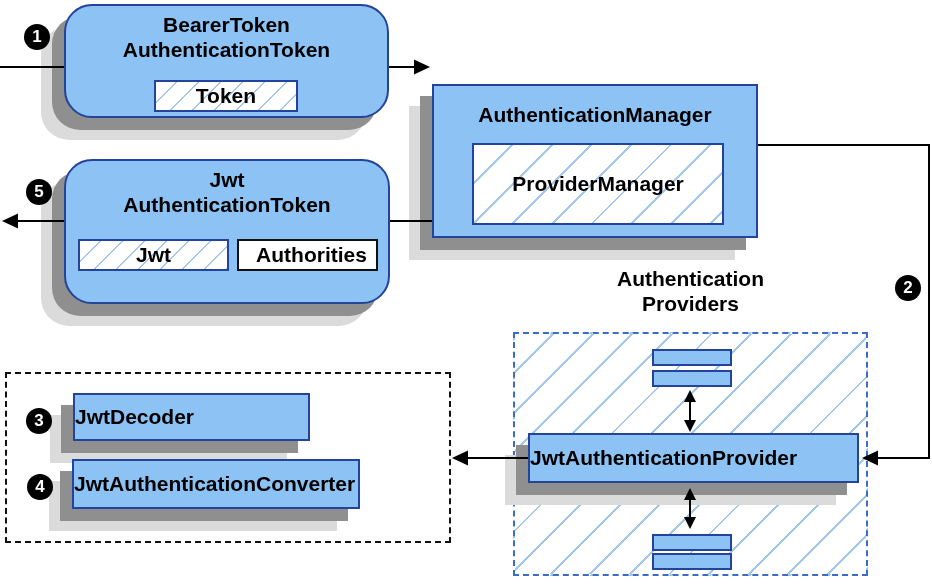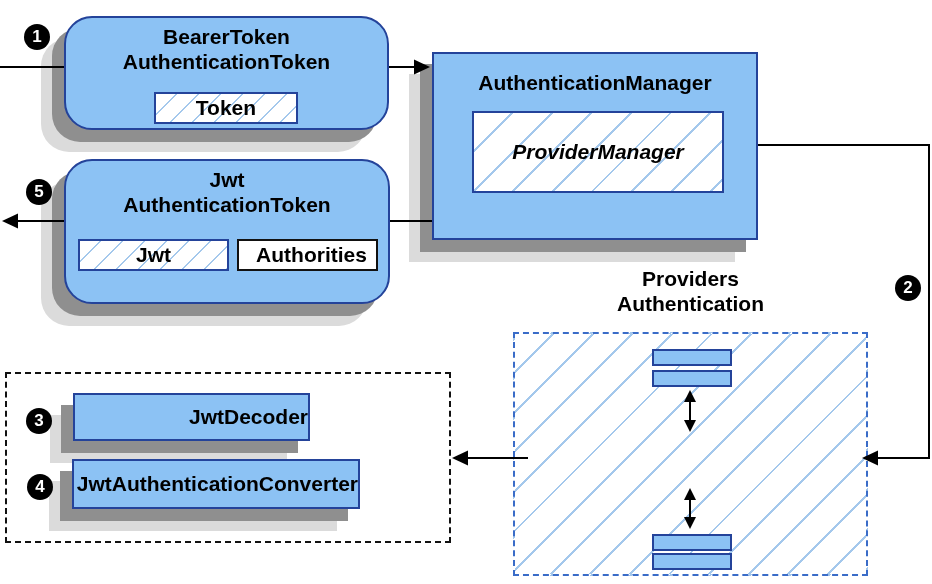--- a/index.html
+++ b/index.html
@@ -36,21 +36,21 @@
   }
   .hatch-small {
     background-image: repeating-linear-gradient(135deg,
       rgba(0,0,0,0) 0px, rgba(0,0,0,0) 14px, #A4C8EC 14px, #A4C8EC 15.5px);
   }
   .hatch-large {
     background-image: repeating-linear-gradient(135deg,
       rgba(0,0,0,0) 0px, rgba(0,0,0,0) 26px, #A4C8EC 26px, #A4C8EC 28px);
   }
   .center-label {
-    display: flex; align-items: center; justify-content: flex-end;
+    display: flex; align-items: center; justify-content: flex-start;
     font-size: 21px; font-weight: bold;
   }
   .badge {
     position: absolute; width: 26px; height: 26px;
     background: #000; color: #fff; border-radius: 50%;
     display: flex; align-items: center; justify-content: center;
     font-size: 17px; font-weight: bold; z-index: 6;
   }
   .group-dashed-blue {
     position: absolute; box-sizing: border-box;
@@ -83,62 +83,65 @@
 <body>
 
 <div class="canvas">
 
   <div class="badge" style="left:24px; top:24px;">1</div>
   <div class="badge" style="left:895px; top:275px;">2</div>
   <div class="badge" style="left:26px; top:408px;">3</div>
   <div class="badge" style="left:27px; top:474px;">4</div>
   <div class="badge" style="left:26px; top:179px;">5</div>
 
-  <div class="node rounded shadow2" style="left:64px; top:4px; width:325px; height:114px;margin-top:12px;">
+  <div class="node rounded shadow2" style="left:64px; top:4px; width:325px; height:114px;">
     <div class="title2">
       <div>BearerToken</div>
       <div>AuthenticationToken</div>
     </div>
     <div class="field hatch-small" style="left:88px; top:74px; width:144px; height:32px;">
       <span>Token</span>
     </div>
   </div>
 
-  <div class="node shadow2" style="left:432px; top:52px; width:326px; height:188px;">
+  <div class="node shadow2" style="left:432px; top:84px; width:326px; height:154px;">
     <div class="title2" style="top:16px;">AuthenticationManager</div>
-    <div class="field hatch-large" style="left:38px; top:57px; width:252px; height:82px;font-style:italic;">
+    <div class="field hatch-large" style="left:38px; top:57px; width:252px; height:82px;">
       <span>ProviderManager</span>
     </div>
   </div>
 
   <div class="node rounded shadow2" style="left:64px; top:159px; width:326px; height:145px;">
     <div class="title2">
       <div>Jwt</div>
       <div>AuthenticationToken</div>
     </div>
     <div class="field hatch-small" style="left:12px; top:78px; width:151px; height:32px;">
       <span>Jwt</span>
     </div>
     <div class="field" style="left:171px; top:78px; width:141px; height:32px; border-color:#111;padding-left:8px;">
       <span>Authorities</span>
     </div>
   </div>
 
   <div class="group-title" style="left:513px; top:266px; width:355px;">
+    <div>Authentication</div>
     <div>Providers</div>
-    <div>Authentication</div>
   </div>
 
   <div class="group-dashed-blue hatch-large" style="left:513px; top:332px; width:355px; height:244px;"></div>
 
   <div class="bar" style="left:652px; top:349px;"></div>
   <div class="bar" style="left:652px; top:370px;"></div>
   <div class="bar" style="left:652px; top:534px;"></div>
   <div class="bar" style="left:652px; top:553px;"></div>
 
+  <div class="node shadow2 center-label" style="left:528px; top:433px; width:331px; height:50px;">
+    <span>JwtAuthenticationProvider</span>
+  </div>
 
   <div class="group-dashed-black" style="left:5px; top:372px; width:446px; height:171px;"></div>
 
   <div class="node shadow2 center-label" style="left:73px; top:393px; width:237px; height:48px;">
     <span>JwtDecoder</span>
   </div>
 
   <div class="node shadow2 center-label" style="left:72px; top:459px; width:288px; height:50px;">
     <span>JwtAuthenticationConverter</span>
   </div>

